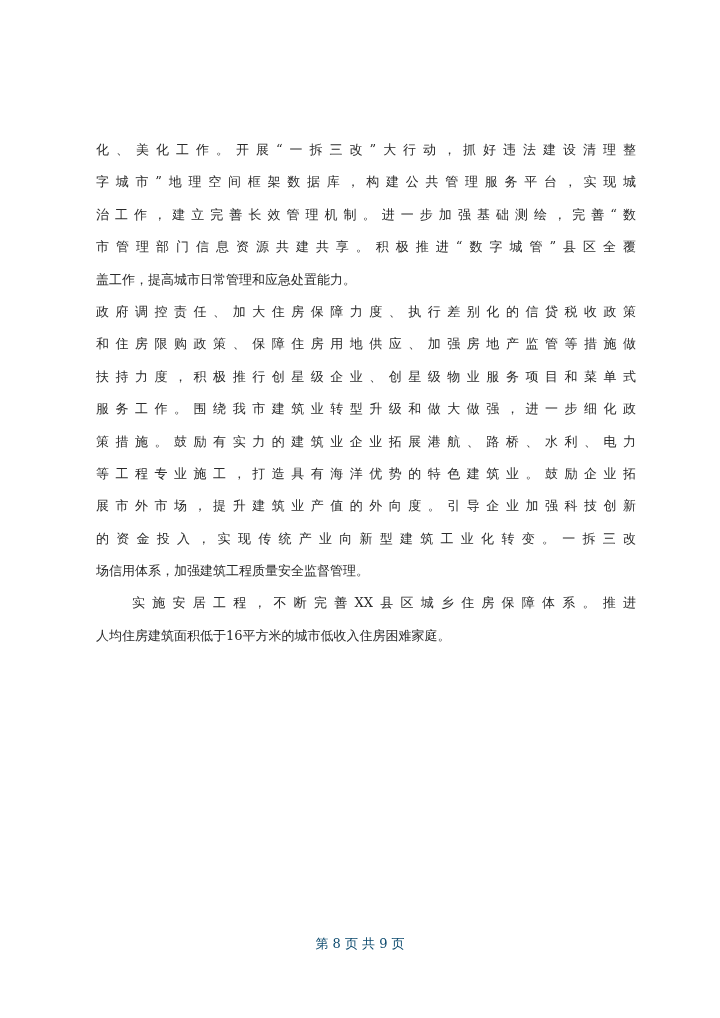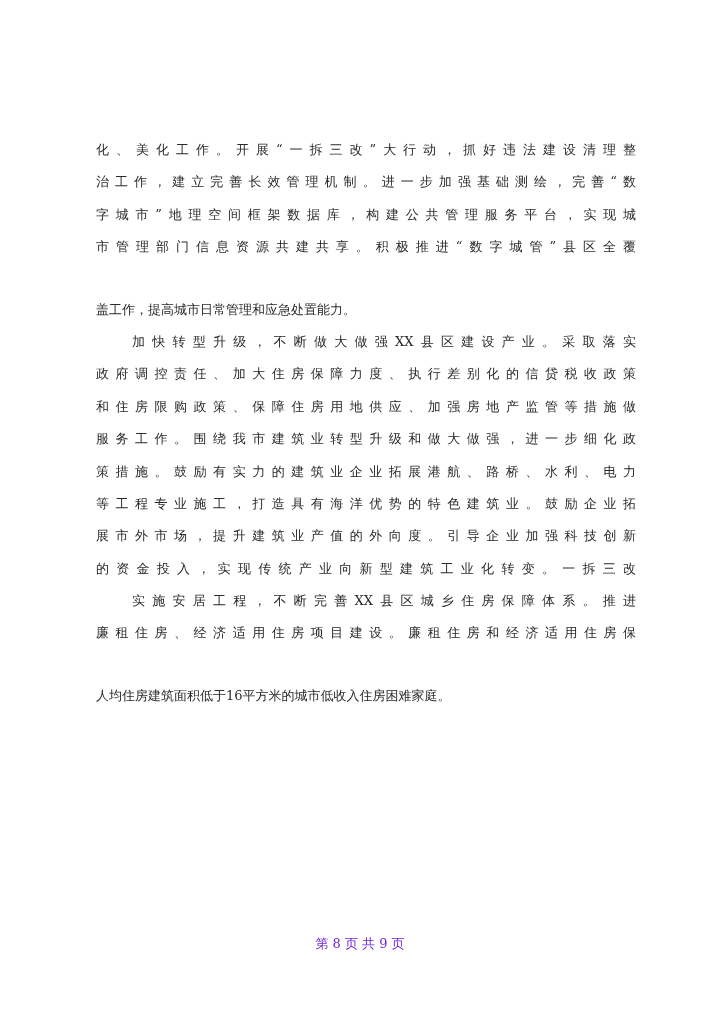--- a/index.html
+++ b/index.html
@@ -8,47 +8,47 @@
     font-family: "DejaVu Serif", "Liberation Serif", serif;
     color: #2a2a2a;
   }
   .page { position: absolute; left: 0; top: 0; width: 720px; height: 1018px; background: #fff; }
   .body-text { position: absolute; left: 96px; top: 134px; width: 540px; }
   .line {
     display: block; height: 32.4px; line-height: 32.4px; font-size: 13px;
     white-space: nowrap; text-align: justify; text-align-last: justify;
     letter-spacing: 0px;
   }
-  .line.last { text-align-last: left; margin-top: 30px; }
+  .line.last { text-align-last: left; }
   .line.indent { padding-left: 36px; }
   .footer {
     position: absolute; left: 0; width: 720px; top: 935px; text-align: center;
-    font-size: 13px; color: #6d28d9; font-family: "DejaVu Serif", serif;
+    font-size: 13px; color: #0c4a6e; font-family: "DejaVu Serif", serif;
   }
 </style>
 </head>
 <body>
 
 <div class="page">
   <div class="body-text">
 
     <span class="line">化、美化工作。开展“一拆三改”大行动，抓好违法建设清理整</span>
+    <span class="line">字城市”地理空间框架数据库，构建公共管理服务平台，实现城</span>
     <span class="line">治工作，建立完善长效管理机制。进一步加强基础测绘，完善“数</span>
-    <span class="line">字城市”地理空间框架数据库，构建公共管理服务平台，实现城</span>
     <span class="line">市管理部门信息资源共建共享。积极推进“数字城管”县区全覆</span>
     <span class="line last">盖工作，提高城市日常管理和应急处置能力。</span>
 
-    <span class="line indent">加快转型升级，不断做大做强XX县区建设产业。采取落实</span>
     <span class="line">政府调控责任、加大住房保障力度、执行差别化的信贷税收政策</span>
     <span class="line">和住房限购政策、保障住房用地供应、加强房地产监管等措施做</span>
+    <span class="line">扶持力度，积极推行创星级企业、创星级物业服务项目和菜单式</span>
     <span class="line">服务工作。围绕我市建筑业转型升级和做大做强，进一步细化政</span>
     <span class="line">策措施。鼓励有实力的建筑业企业拓展港航、路桥、水利、电力</span>
     <span class="line">等工程专业施工，打造具有海洋优势的特色建筑业。鼓励企业拓</span>
     <span class="line">展市外市场，提升建筑业产值的外向度。引导企业加强科技创新</span>
     <span class="line">的资金投入，实现传统产业向新型建筑工业化转变。一拆三改</span>
+    <span class="line last">场信用体系，加强建筑工程质量安全监督管理。</span>
 
     <span class="line indent">实施安居工程，不断完善XX县区城乡住房保障体系。推进</span>
-    <span class="line">廉租住房、经济适用住房项目建设。廉租住房和经济适用住房保</span>
     <span class="line last">人均住房建筑面积低于16平方米的城市低收入住房困难家庭。</span>
   </div>
 
   <div class="footer">第 8 页  共 9 页</div>
 </div>
 
 </body></html>

